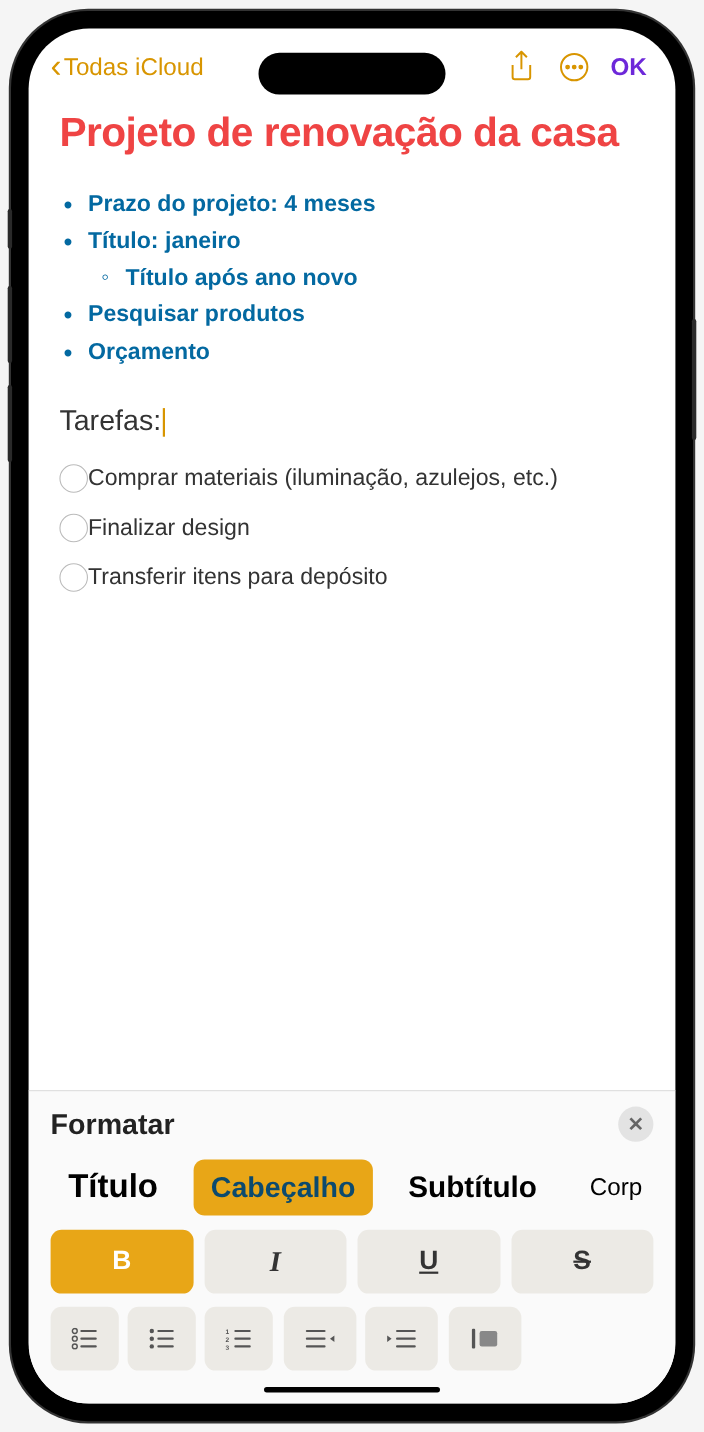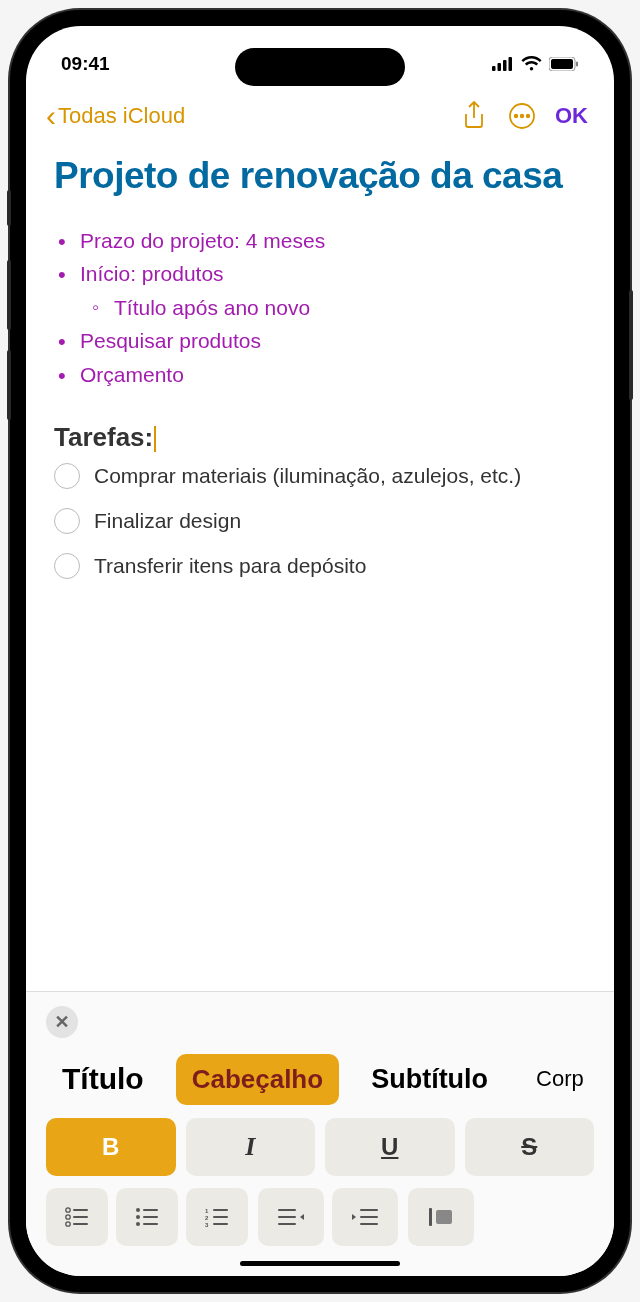--- a/index.html
+++ b/index.html
@@ -10,42 +10,42 @@
     .status-bar { display: flex; justify-content: space-between; align-items: center; padding: 20px 35px 0; height: 55px; font-size: 19px; font-weight: 600; }
     .status-right { display: flex; gap: 7px; align-items: center; }
     .signal-icon svg, .wifi-icon svg, .battery-icon svg { display: block; }
     .nav-bar { display: flex; align-items: center; padding: 14px 20px 8px; gap: 6px; }
     .back-btn { display: flex; align-items: center; color: #d89500; font-size: 22px; gap: 2px; }
     .chevron-left { font-size: 30px; font-weight: 300; line-height: 1; }
     .nav-spacer { flex: 1; }
     .nav-icon { width: 42px; height: 42px; display: flex; align-items: center; justify-content: center; color: #d89500; }
     .ok-btn { color: #6d28d9; font-size: 22px; font-weight: 600; padding: 0 6px; }
     .note-content { flex: 1; padding: 10px 28px; overflow-y: auto; color: #333; }
-    .note-title { font-size: 37px; font-weight: 700; line-height: 1.15; margin-bottom: 26px; color: #0369a1; letter-spacing: -0.5px; }
+    .note-title { font-size: 37px; font-weight: 700; line-height: 1.15; margin-bottom: 26px; color: #ef4444; letter-spacing: -0.5px; }
     .bullet-list { list-style: none; margin-bottom: 30px; }
-    .bullet-list li { font-size: 21px; line-height: 1.6; padding-left: 26px; position: relative; color: #a21caf; }
+    .bullet-list li { font-size: 21px; line-height: 1.6; padding-left: 26px; position: relative; color: #0369a1; font-weight: bold; }
     .bullet-list li::before { content: "•"; position: absolute; left: 4px; font-size: 22px; }
     .bullet-list .sub-item { padding-left: 60px; }
     .bullet-list .sub-item::before { content: "◦"; left: 38px; font-size: 20px; }
-    .section-heading { font-size: 26px; font-weight: 700; position: relative; display: inline-block; }
+    .section-heading { font-size: 26px; font-weight: 400; margin-bottom: 14px; position: relative; display: inline-block; }
     .cursor-bar { display: inline-block; width: 2px; height: 26px; background: #d89500; vertical-align: middle; margin-left: 1px; }
     .task-list { list-style: none; }
-    .task-item { display: flex; align-items: flex-start; gap: 14px; padding: 8px 0; }
+    .task-item { display: flex; align-items: flex-start; padding: 8px 0; }
     .task-check { width: 26px; height: 26px; border: 1.8px solid #bbb; border-radius: 50%; flex-shrink: 0; margin-top: 2px; }
     .task-check.checked { background: #e8a617; border-color: #e8a617; display: flex; align-items: center; justify-content: center; }
     .task-check.checked::after { content: "✓"; color: #fff; font-size: 16px; font-weight: 700; }
     .task-text { font-size: 21px; line-height: 1.4; color: #333; }
     .format-panel { border-top: 1px solid #ddd; background: #fafafa; padding: 14px 0 30px; }
     .format-header { display: flex; align-items: center; justify-content: space-between; padding: 0 20px 14px; }
     .format-title { font-size: 26px; font-weight: 700; color: #222; }
     .close-btn { width: 32px; height: 32px; background: #e3e3e3; border-radius: 50%; display: flex; align-items: center; justify-content: center; color: #666; font-size: 18px; font-weight: 600; }
     .style-row { display: flex; gap: 16px; padding: 0 20px 12px; overflow-x: hidden; align-items: center; }
     .style-btn { font-size: 26px; font-weight: 700; padding: 10px 16px; border-radius: 10px; white-space: nowrap; }
     .style-btn.titulo { font-size: 30px; }
-    .style-btn.active { background: #e8a617; color: #7f1d1d; font-weight: 600; }
+    .style-btn.active { background: #e8a617; color: #0c4a6e; font-weight: 600; }
     .style-btn.subtitulo { font-size: 27px; font-weight: 700; }
     .style-btn.corpo { font-size: 22px; font-weight: 400; }
     .format-row { display: flex; gap: 10px; padding: 0 20px 12px; }
     .fmt-btn { flex: 1; height: 58px; background: #eceae5; border-radius: 10px; display: flex; align-items: center; justify-content: center; font-size: 24px; font-weight: 600; color: #333; }
     .fmt-btn.active { background: #e8a617; color: #fff; }
     .italic { font-style: italic; font-family: serif; font-size: 26px; }
     .underline { text-decoration: underline; }
     .strike { text-decoration: line-through; }
     .list-row { display: flex; gap: 10px; padding: 0 20px; }
     .list-group { display: flex; gap: 8px; }
@@ -62,45 +62,20 @@
 <body>
 
 <div class="phone-frame">
   <div class="side-btn side-left-1"></div>
   <div class="side-btn side-left-2"></div>
   <div class="side-btn side-left-3"></div>
   <div class="side-btn side-right"></div>
   <div class="phone-screen">
     <div class="notch"></div>
 
-    <div class="status-bar">
-      <span>09:41</span>
-      <div class="status-right">
-        <span class="signal-icon">
-          <svg width="22" height="14" viewBox="0 0 22 14">
-              <rect x="0" y="9" width="3.5" height="5" rx="1" fill="#000"></rect>
-              <rect x="5.5" y="6" width="3.5" height="8" rx="1" fill="#000"></rect>
-              <rect x="11" y="3" width="3.5" height="11" rx="1" fill="#000"></rect>
-              <rect x="16.5" y="0" width="3.5" height="14" rx="1" fill="#000"></rect>
-            </svg>
-        </span>
-        <span class="wifi-icon">
-          <svg width="21" height="15" viewBox="0 0 21 15">
-              <path d="M10.5 14.5c.9 0 1.7-.8 1.7-1.7s-.8-1.7-1.7-1.7-1.7.8-1.7 1.7.8 1.7 1.7 1.7zm-4.8-5c1.3-1.3 3-2 4.8-2s3.5.7 4.8 2l1.8-1.8c-1.8-1.8-4.1-2.8-6.6-2.8s-4.8 1-6.6 2.8l1.8 1.8zm-3.5-3.5c2.2-2.2 5.2-3.5 8.3-3.5s6.1 1.3 8.3 3.5L20.6 4.2C17.9 1.5 14.3 0 10.5 0S3.1 1.5.4 4.2L2.2 6z" fill="#000"></path>
-            </svg>
-        </span>
-        <span class="battery-icon">
-          <svg width="30" height="14" viewBox="0 0 30 14">
-              <rect x="0" y="0" width="26" height="14" rx="3.5" fill="none" stroke="#000" stroke-width="1" opacity="0.4"></rect>
-              <rect x="2" y="2" width="22" height="10" rx="2" fill="#000"></rect>
-              <rect x="27" y="4.5" width="2" height="5" rx="1" fill="#000" opacity="0.5"></rect>
-            </svg>
-        </span>
-      </div>
-    </div>
 
     <div class="nav-bar">
       <div class="back-btn">
         <span class="chevron-left">‹</span>
         <span>Todas iCloud</span>
       </div>
       <div class="nav-spacer"></div>
       <div class="nav-icon">
         <svg width="24" height="30" viewBox="0 0 24 30" fill="none" stroke="#d89500" stroke-width="1.8">
             <path d="M12 2v15M7 6l5-5 5 5M4 13v11a2 2 0 002 2h12a2 2 0 002-2V13"></path>
@@ -114,21 +89,21 @@
             <circle cx="20" cy="14" r="1.3" fill="#d89500"></circle>
           </svg>
       </div>
       <div class="ok-btn">OK</div>
     </div>
 
     <div class="note-content">
       <h1 class="note-title">Projeto de renovação da casa</h1>
       <ul class="bullet-list">
         <li>Prazo do projeto: 4 meses</li>
-        <li>Início: produtos</li>
+        <li>Título: janeiro</li>
         <li class="sub-item">Título após ano novo</li>
         <li>Pesquisar produtos</li>
         <li>Orçamento</li>
       </ul>
       <h2 class="section-heading">
         <span>Tarefas:</span><span class="cursor-bar"></span>
       </h2>
       <ul class="task-list">
         <li class="task-item">
           <span class="task-check"></span>
@@ -140,20 +115,21 @@
         </li>
         <li class="task-item">
           <span class="task-check"></span>
           <span class="task-text">Transferir itens para depósito</span>
         </li>
       </ul>
     </div>
 
     <div class="format-panel">
       <div class="format-header">
+        <span class="format-title">Formatar</span>
         <div class="close-btn">
           <span>✕</span>
         </div>
       </div>
       <div class="style-row">
         <div class="style-btn titulo">Título</div>
         <div class="style-btn active">Cabeçalho</div>
         <div class="style-btn subtitulo">Subtítulo</div>
         <div class="style-btn corpo">Corp</div>
       </div>

